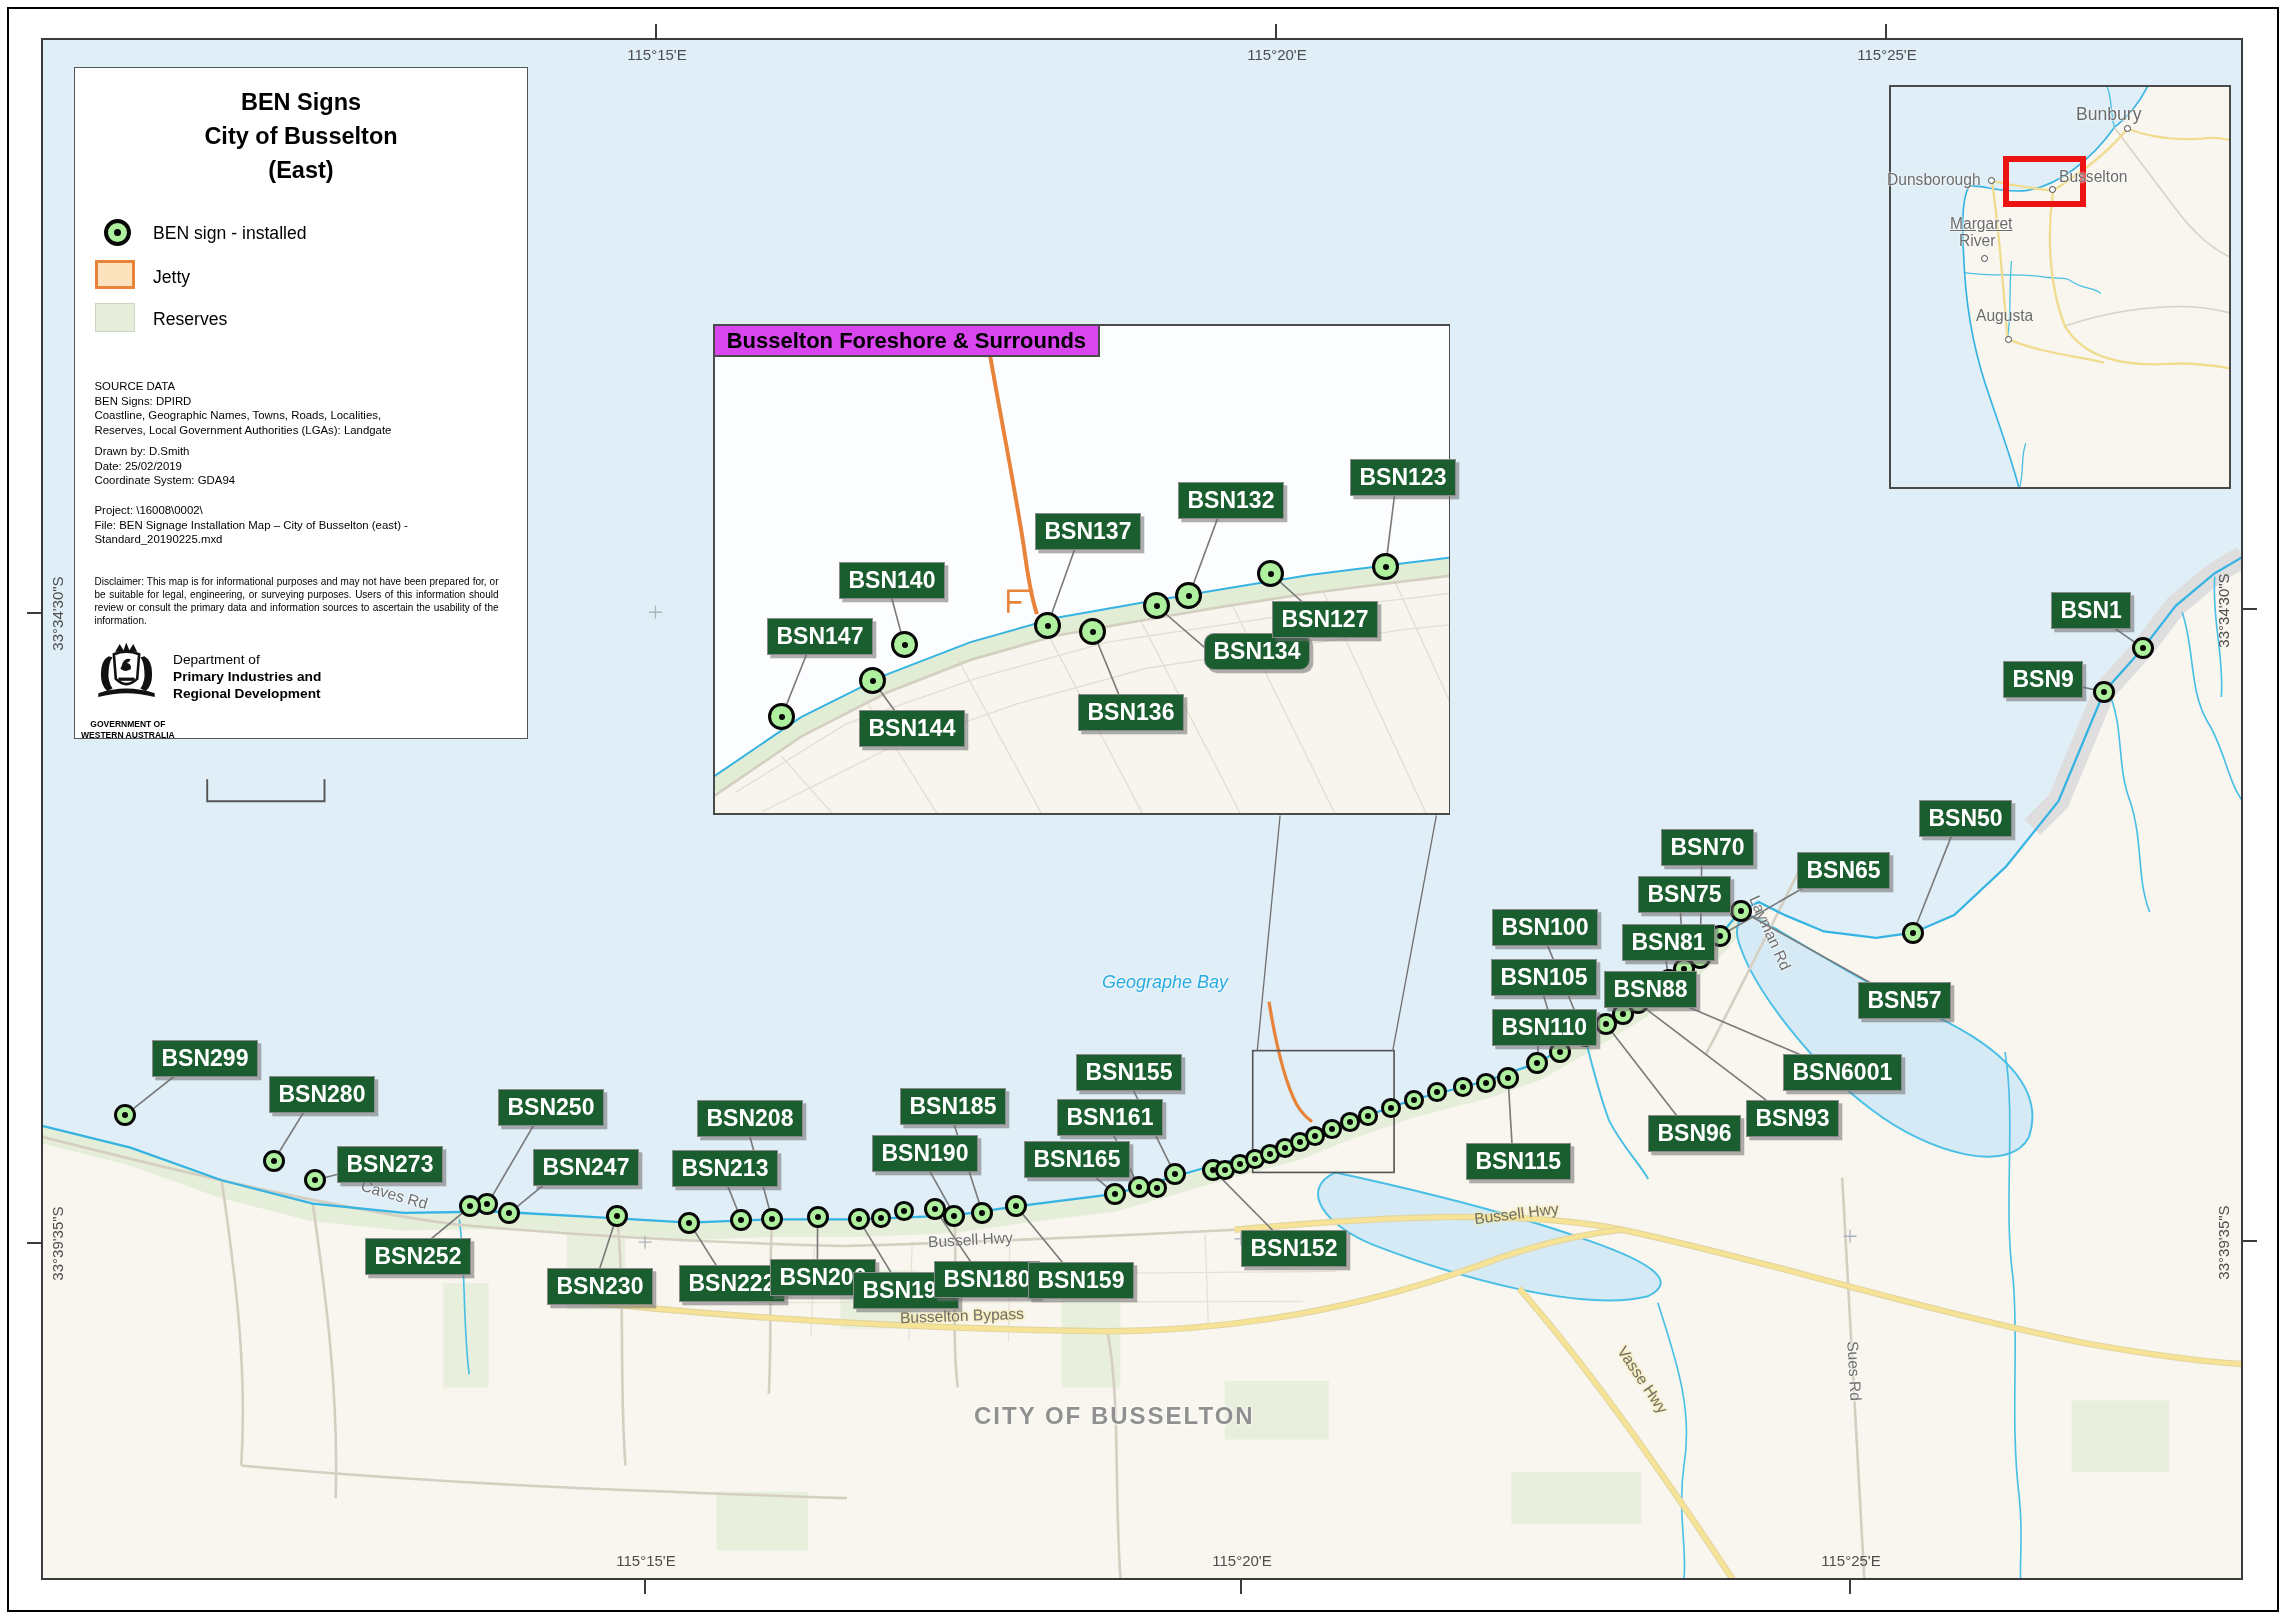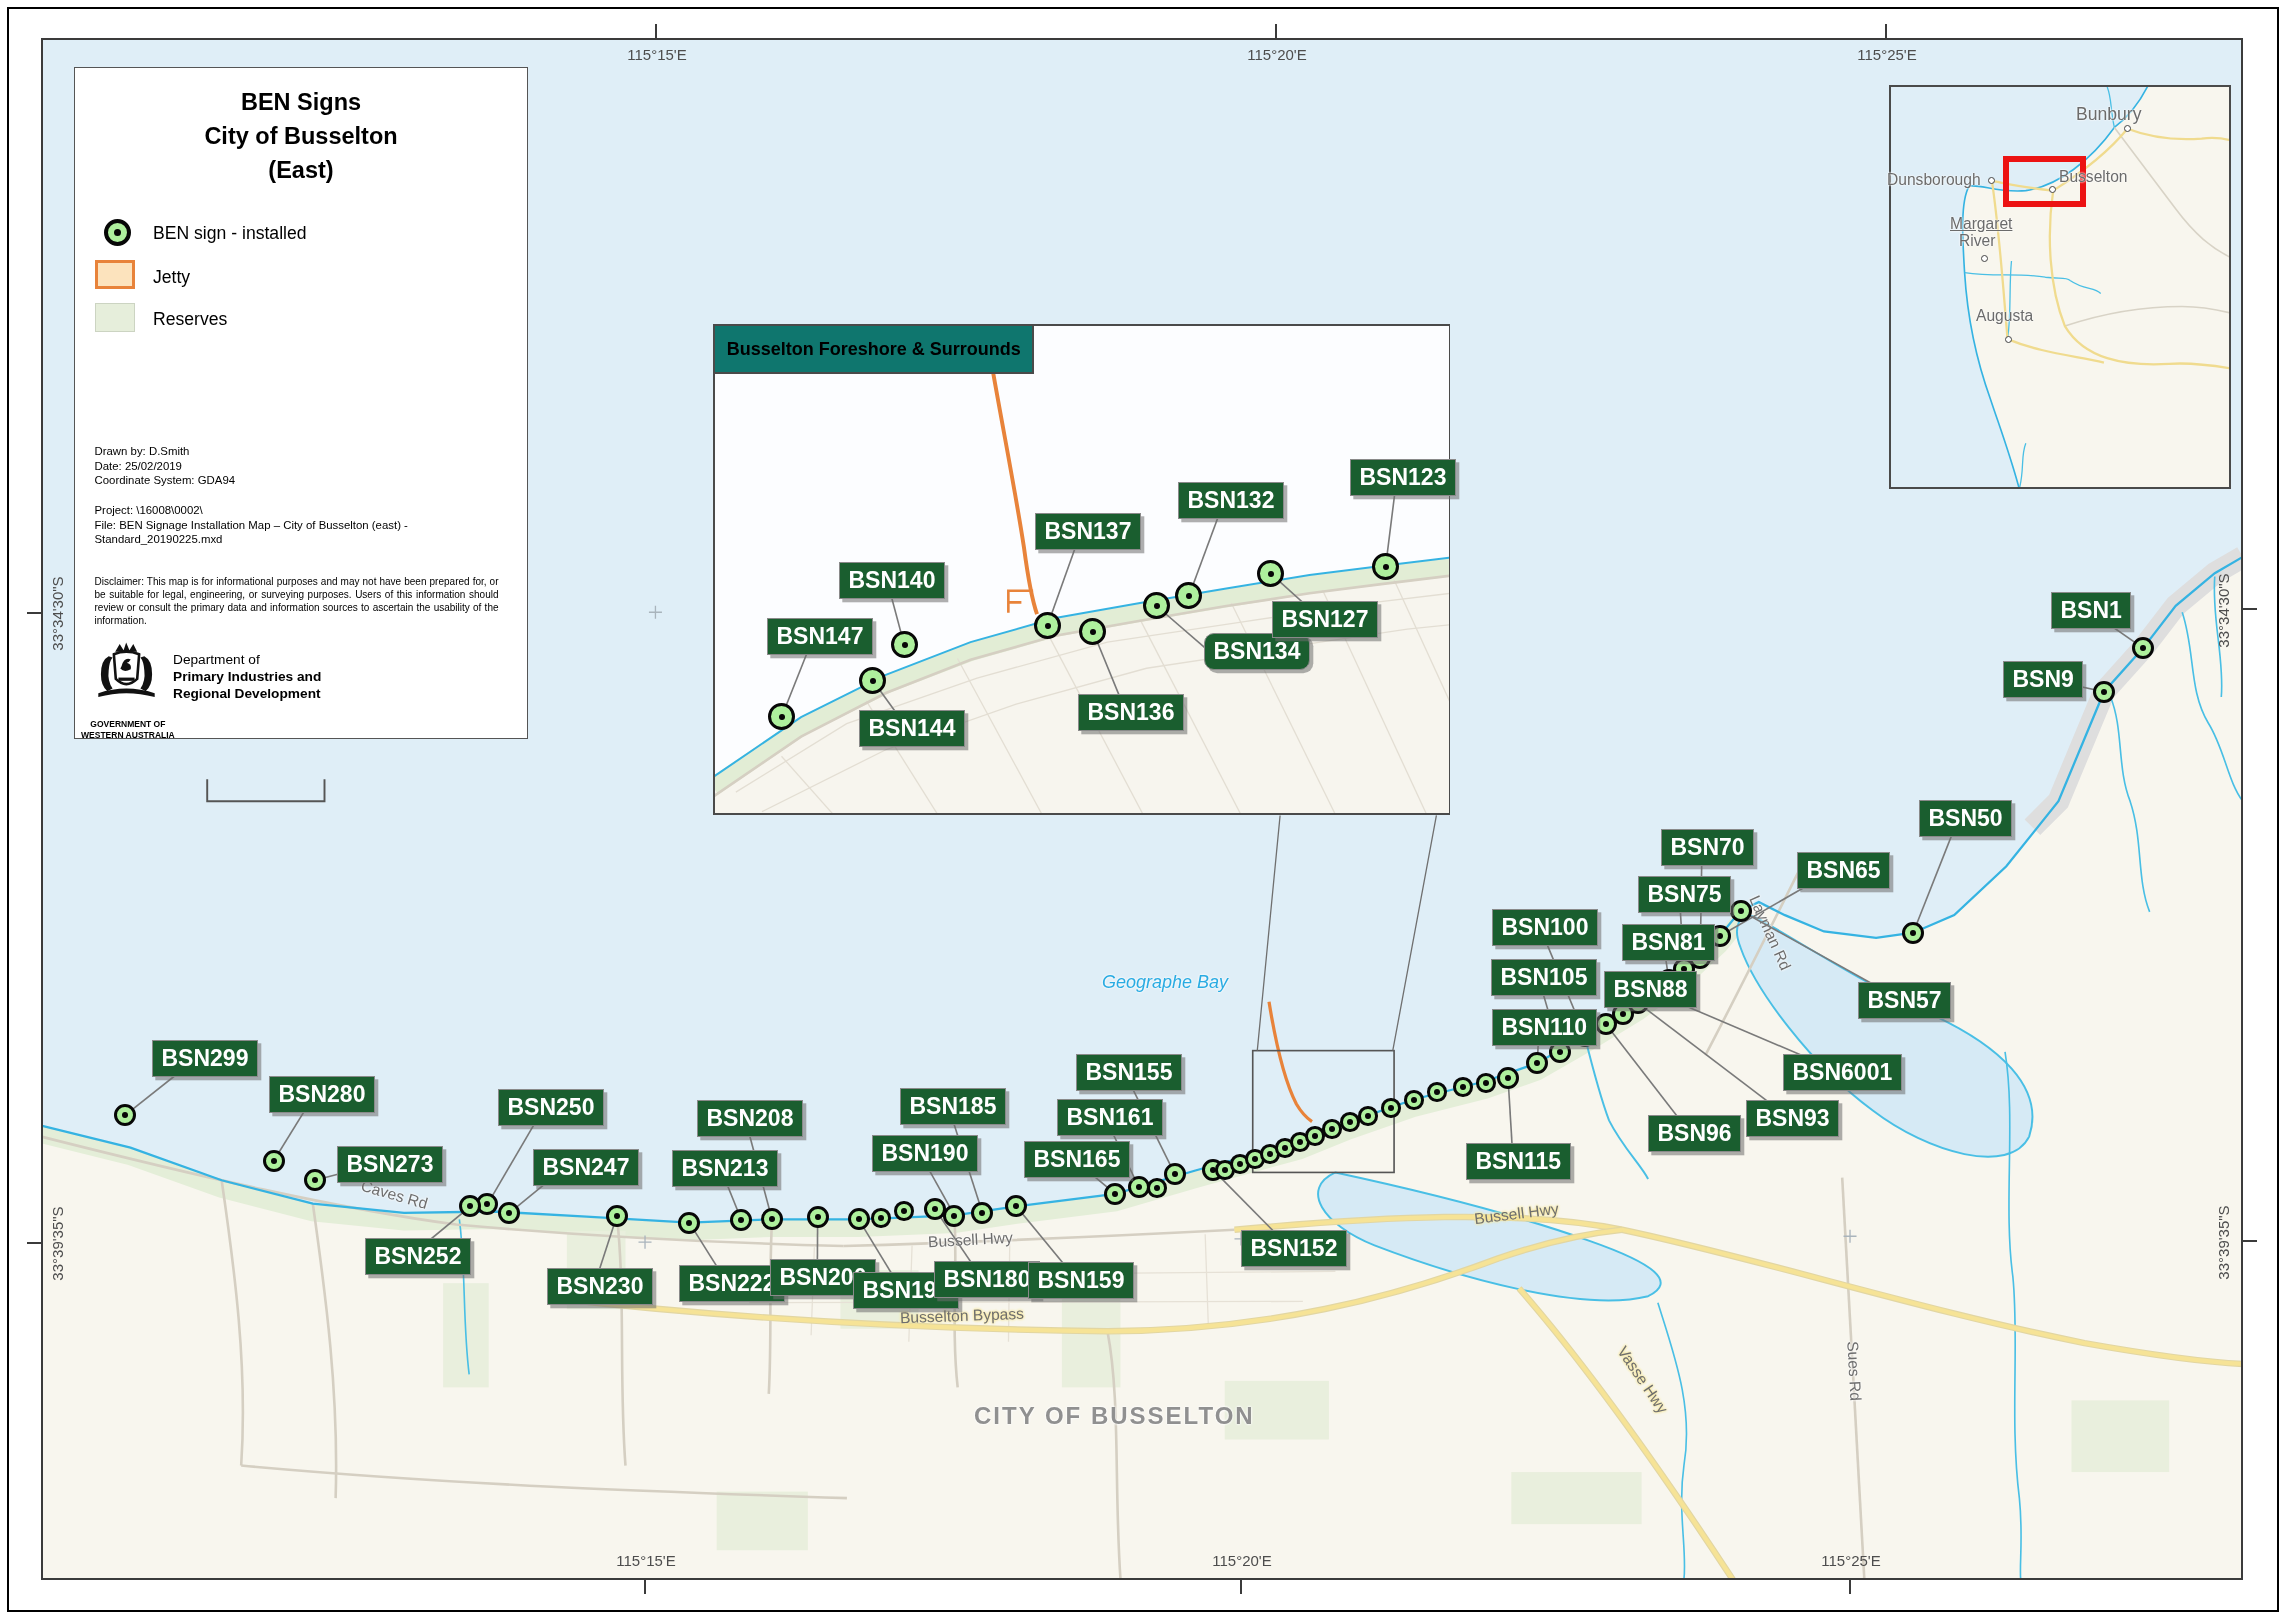--- a/index.html
+++ b/index.html
@@ -5,22 +5,22 @@
   html,body{margin:0;padding:0;background:#ffffff;}
   body{width:2284px;height:1616px;position:relative;overflow:hidden;
        font-family:"Liberation Sans", sans-serif;}
   .abs{position:absolute;}
   #page-border{left:6.5px;top:6.5px;width:2268px;height:1601px;border:2px solid #000;z-index:30;pointer-events:none;}
   #map-frame{left:41px;top:38px;width:2202px;height:1542px;border:2px solid #3b3b3b;box-sizing:border-box;z-index:6;pointer-events:none;}
   #basemap{left:0;top:0;z-index:1;}
   #labels{left:0;top:0;width:100%;height:100%;z-index:2;}
   .maplabel{position:absolute;white-space:nowrap;color:#6e6e6e;}
   #inset{left:713px;top:324px;width:737px;height:491px;border:2px solid #4a4a4a;box-sizing:border-box;background:#fcfdff;z-index:4;}
-  #inset-title{left:713px;top:324px;height:50px;padding:0 11.7px;background:#0f766e;border:2px solid #4a4a4a;
-      box-sizing:border-box;display:flex;align-items:center;font-weight:bold;font-size:18px;color:#000;z-index:5;}
+  #inset-title{left:713px;top:324px;height:33px;padding:0 11.7px;background:#d946ef;border:2px solid #4a4a4a;
+      box-sizing:border-box;display:flex;align-items:center;font-weight:bold;font-size:22px;color:#000;z-index:5;}
   #leaders{left:0;top:0;z-index:7;pointer-events:none;}
   #markers{left:0;top:0;width:100%;height:100%;z-index:8;}
   #chips{left:0;top:0;width:100%;height:100%;z-index:9;}
   .chip{position:absolute;background:#1a5e2f;color:#fff;font-weight:bold;font-size:23px;line-height:1;
         padding:5.9px 8.5px;border:1.3px solid #8a8a8a;box-shadow:3.3px 3.3px 0 rgba(110,110,110,.55);white-space:nowrap;}
   .marker{position:absolute;border-radius:50%;background:#aef09d;border:3.9px solid #070707;box-sizing:border-box;}
   .marker .dot{position:absolute;left:50%;top:50%;width:5.9px;height:5.9px;margin:-2.9px 0 0 -2.9px;border-radius:50%;background:#070707;}
   #legend{left:74px;top:67px;width:454px;height:672px;background:#fff;border:1.3px solid #555;box-sizing:border-box;z-index:12;}
   .lg{position:absolute;color:#000;}
   #legend .title{width:100%;text-align:center;font-weight:bold;font-size:23.5px;line-height:1.45;top:17px;}
@@ -469,20 +469,26 @@
   <div class="lg" style="left:29px;top:151px;">
     <div style="width:27px;height:27px;border-radius:50%;background:#aef09d;border:4.6px solid #070707;box-sizing:border-box;position:relative;">
       <div style="position:absolute;left:50%;top:50%;width:7.2px;height:7.2px;margin:-3.6px 0 0 -3.6px;border-radius:50%;background:#070707;"></div>
     </div>
   </div>
   <div class="lg lg-item-text" style="left:78px;top:155px;">BEN sign - installed</div>
   <div class="lg" style="left:19.5px;top:192px;width:40px;height:29px;background:#fce3bd;border:3.3px solid #e8833a;box-sizing:border-box;"></div>
   <div class="lg lg-item-text" style="left:78px;top:199px;">Jetty</div>
   <div class="lg" style="left:19.5px;top:235px;width:40px;height:29px;background:#e6eedb;border:0.7px solid #ccd4c2;box-sizing:border-box;"></div>
   <div class="lg lg-item-text" style="left:78px;top:241px;">Reserves</div>
+  <div class="lg src" style="left:19.5px;top:311px;width:417px;">
+    <div>SOURCE DATA</div>
+    <div>BEN Signs: DPIRD</div>
+    <div>Coastline, Geographic Names, Towns, Roads, Localities,</div>
+    <div>Reserves, Local Government Authorities (LGAs): Landgate</div>
+  </div>
   <div class="lg src" style="left:19.5px;top:376px;width:417px;">
     <div>Drawn by: D.Smith</div>
     <div>Date: 25/02/2019</div>
     <div>Coordinate System: GDA94</div>
   </div>
   <div class="lg src" style="left:19.5px;top:435px;width:417px;">
     <div>Project: \16008\0002\</div>
     <div>File: BEN Signage Installation Map – City of Busselton (east) -</div>
     <div> Standard_20190225.mxd</div>
   </div>

